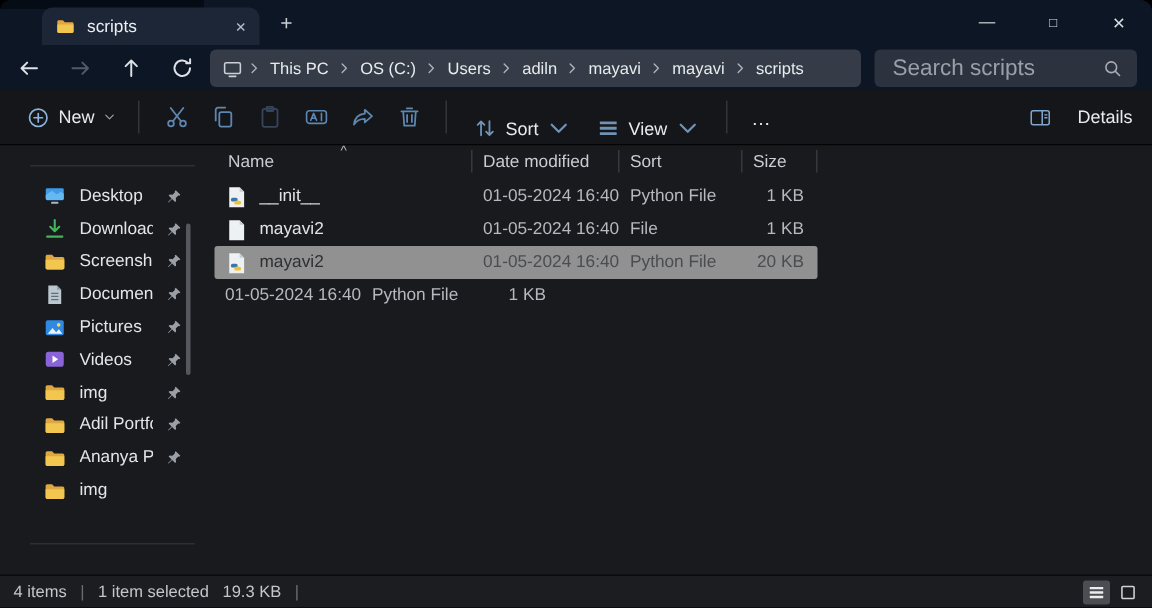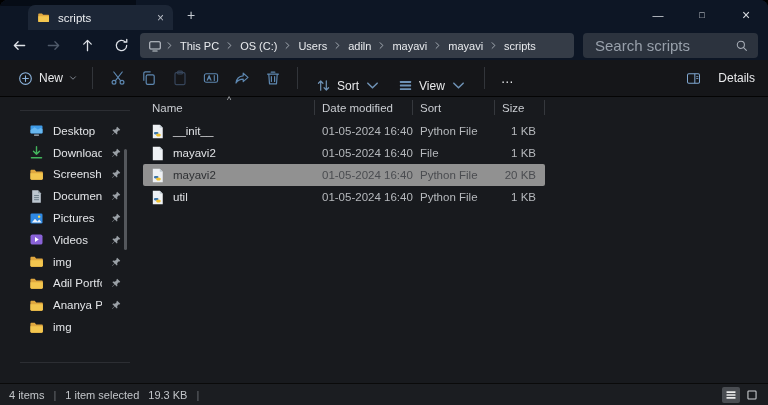--- a/index.html
+++ b/index.html
@@ -520,31 +520,20 @@
                   <rect x="6.6" y="10.5" width="4.8" height="2.7" rx="1.2" fill="#f0c12e"></rect>
                 </svg>
               </span>
               <span class="fname">mayavi2</span>
             </div>
             <div class="cell c-date dim">01-05-2024 16:40</div>
             <div class="cell c-type dim">Python File</div>
             <div class="cell c-size dim">20 KB</div>
           </div>
           <div class="row">
-            <div class="cell c-name">
-              <span class="ic">
-                <svg viewBox="0 0 16 16">
-                  <path d="M3 .9h7.4L13.6 4v11.1H3z" fill="#eef1f4"></path>
-                  <path d="M10.4.9L13.6 4h-3.2z" fill="#c2ccd4"></path>
-                  <rect x="4.2" y="8.4" width="4.8" height="2.7" rx="1.2" fill="#3a76aa"></rect>
-                  <rect x="6.6" y="10.5" width="4.8" height="2.7" rx="1.2" fill="#f0c12e"></rect>
-                </svg>
-              </span>
-              <span class="fname">util</span>
-            </div>
             <div class="cell c-date dim">01-05-2024 16:40</div>
             <div class="cell c-type dim">Python File</div>
             <div class="cell c-size dim">1 KB</div>
           </div>
         </div>
     </div>
   </div>
 
   <div class="statusbar">
     <span>4 items</span>

